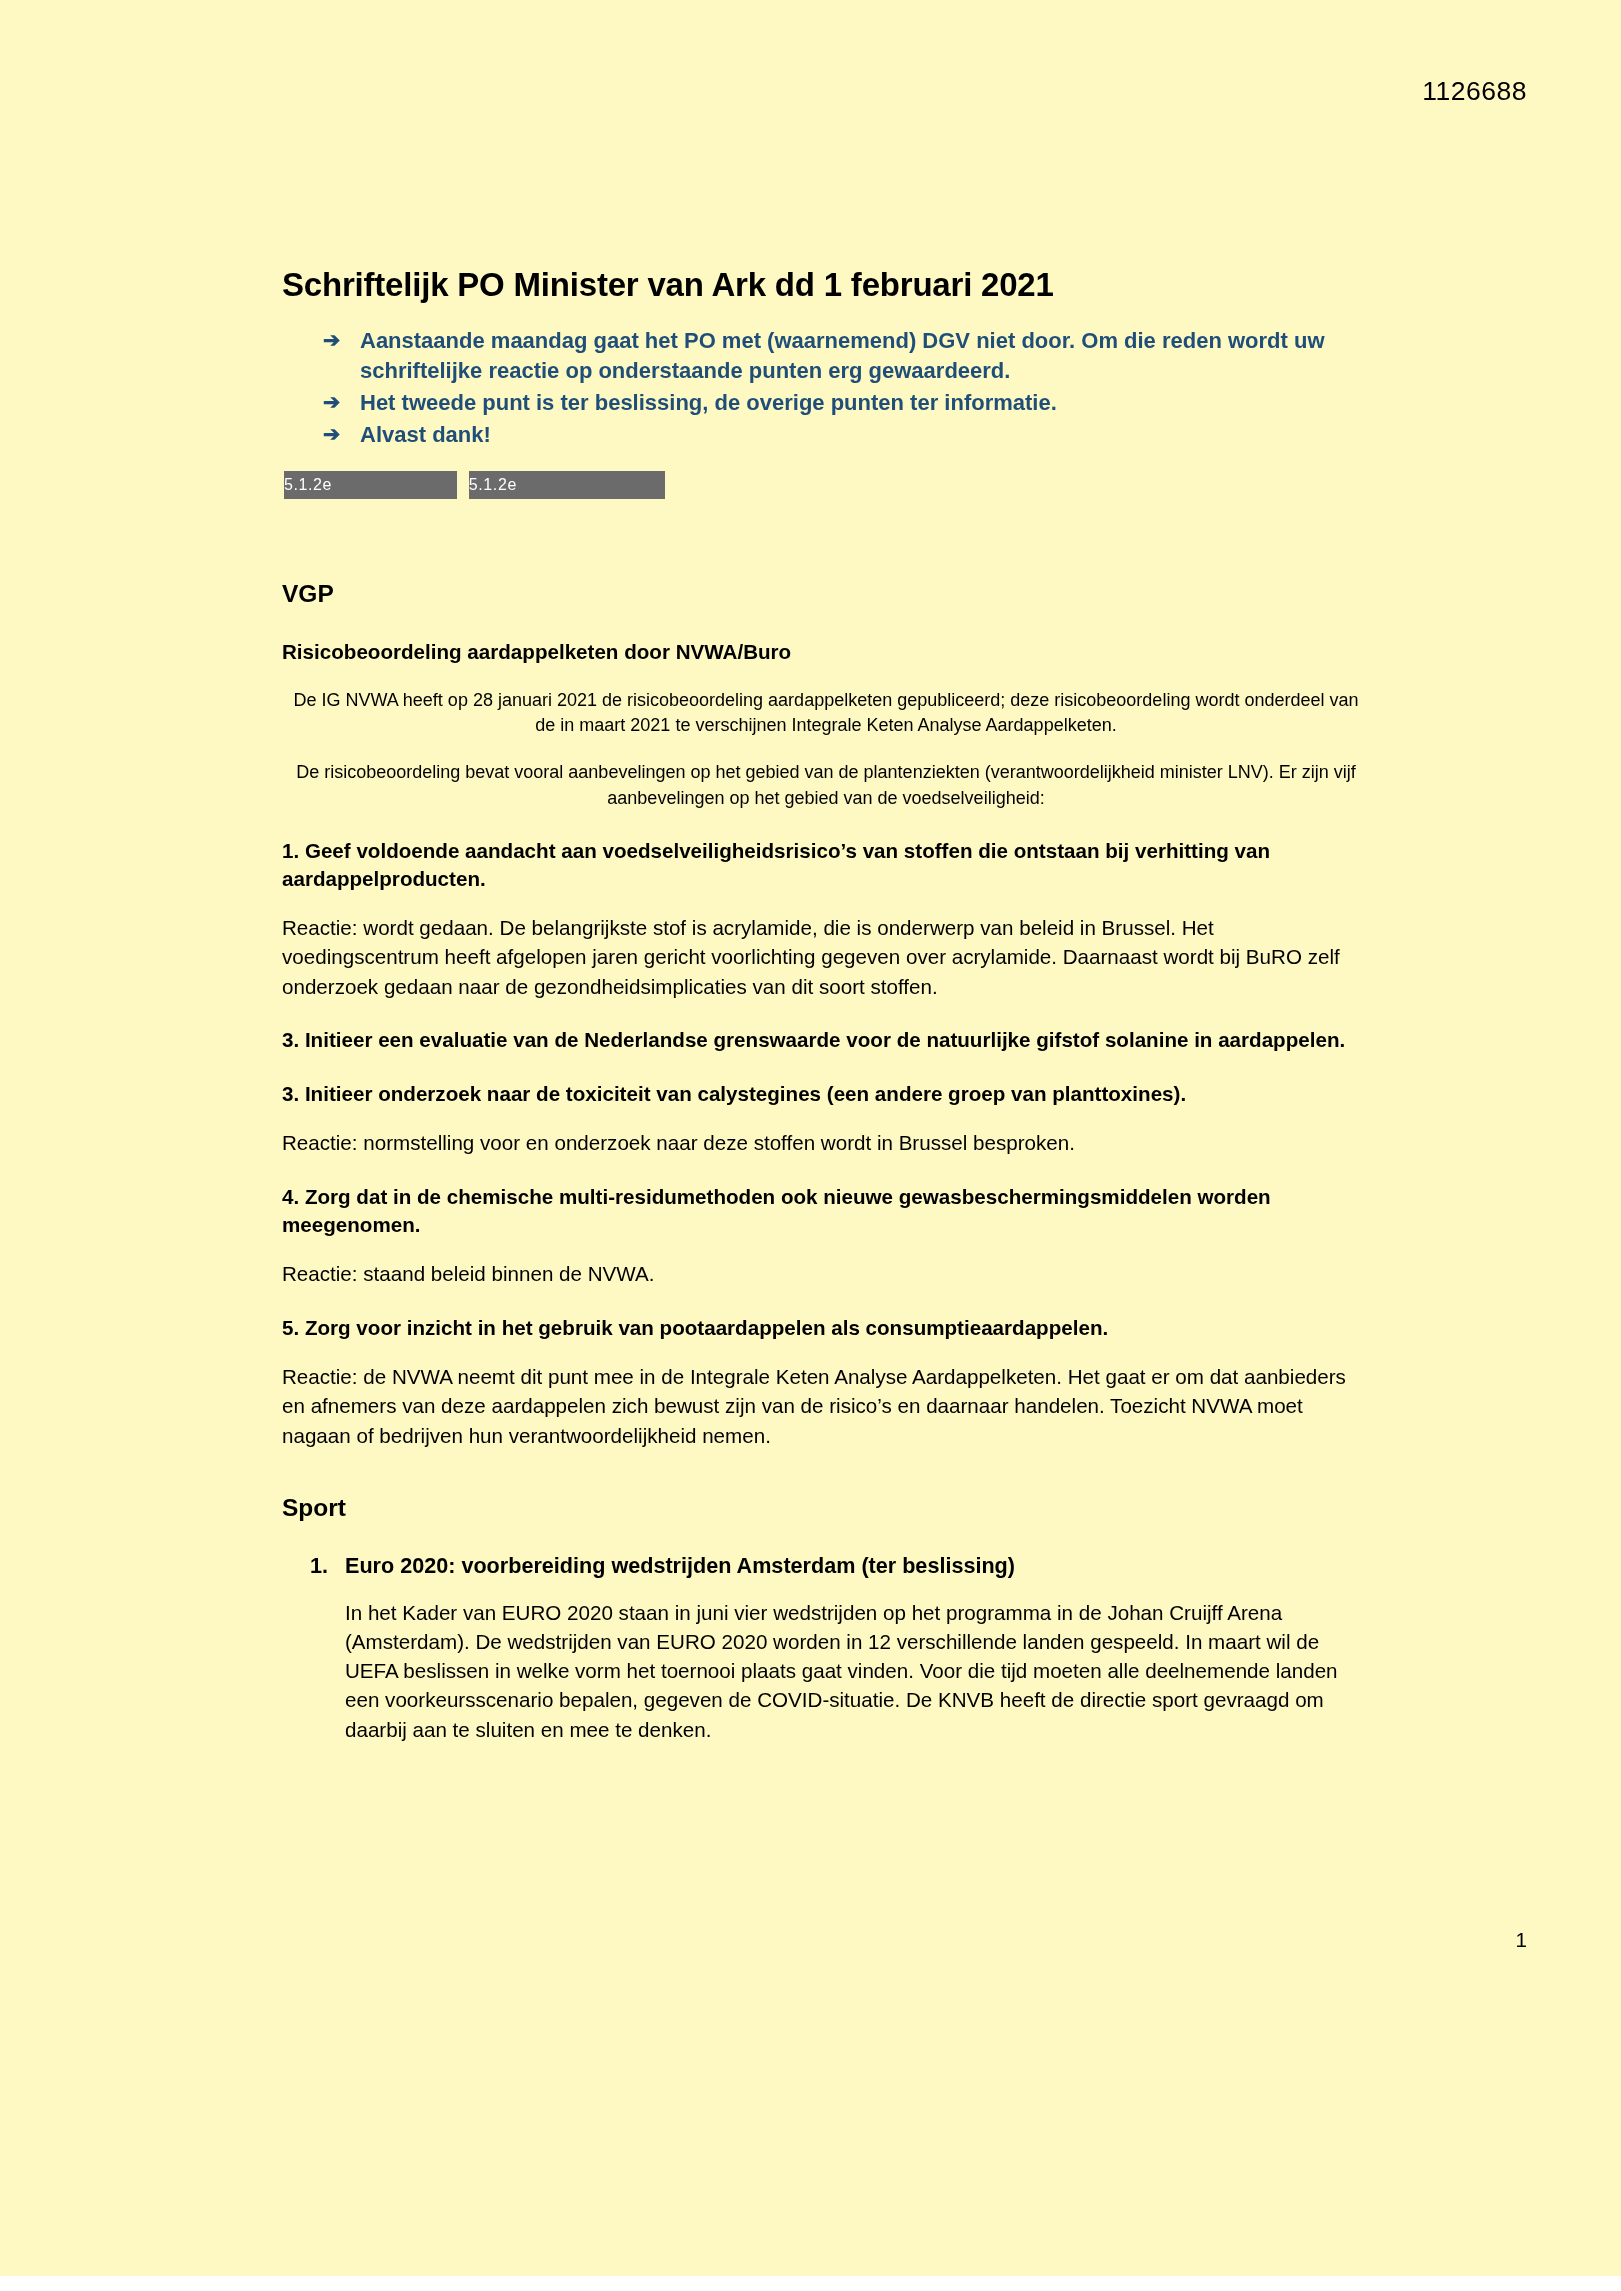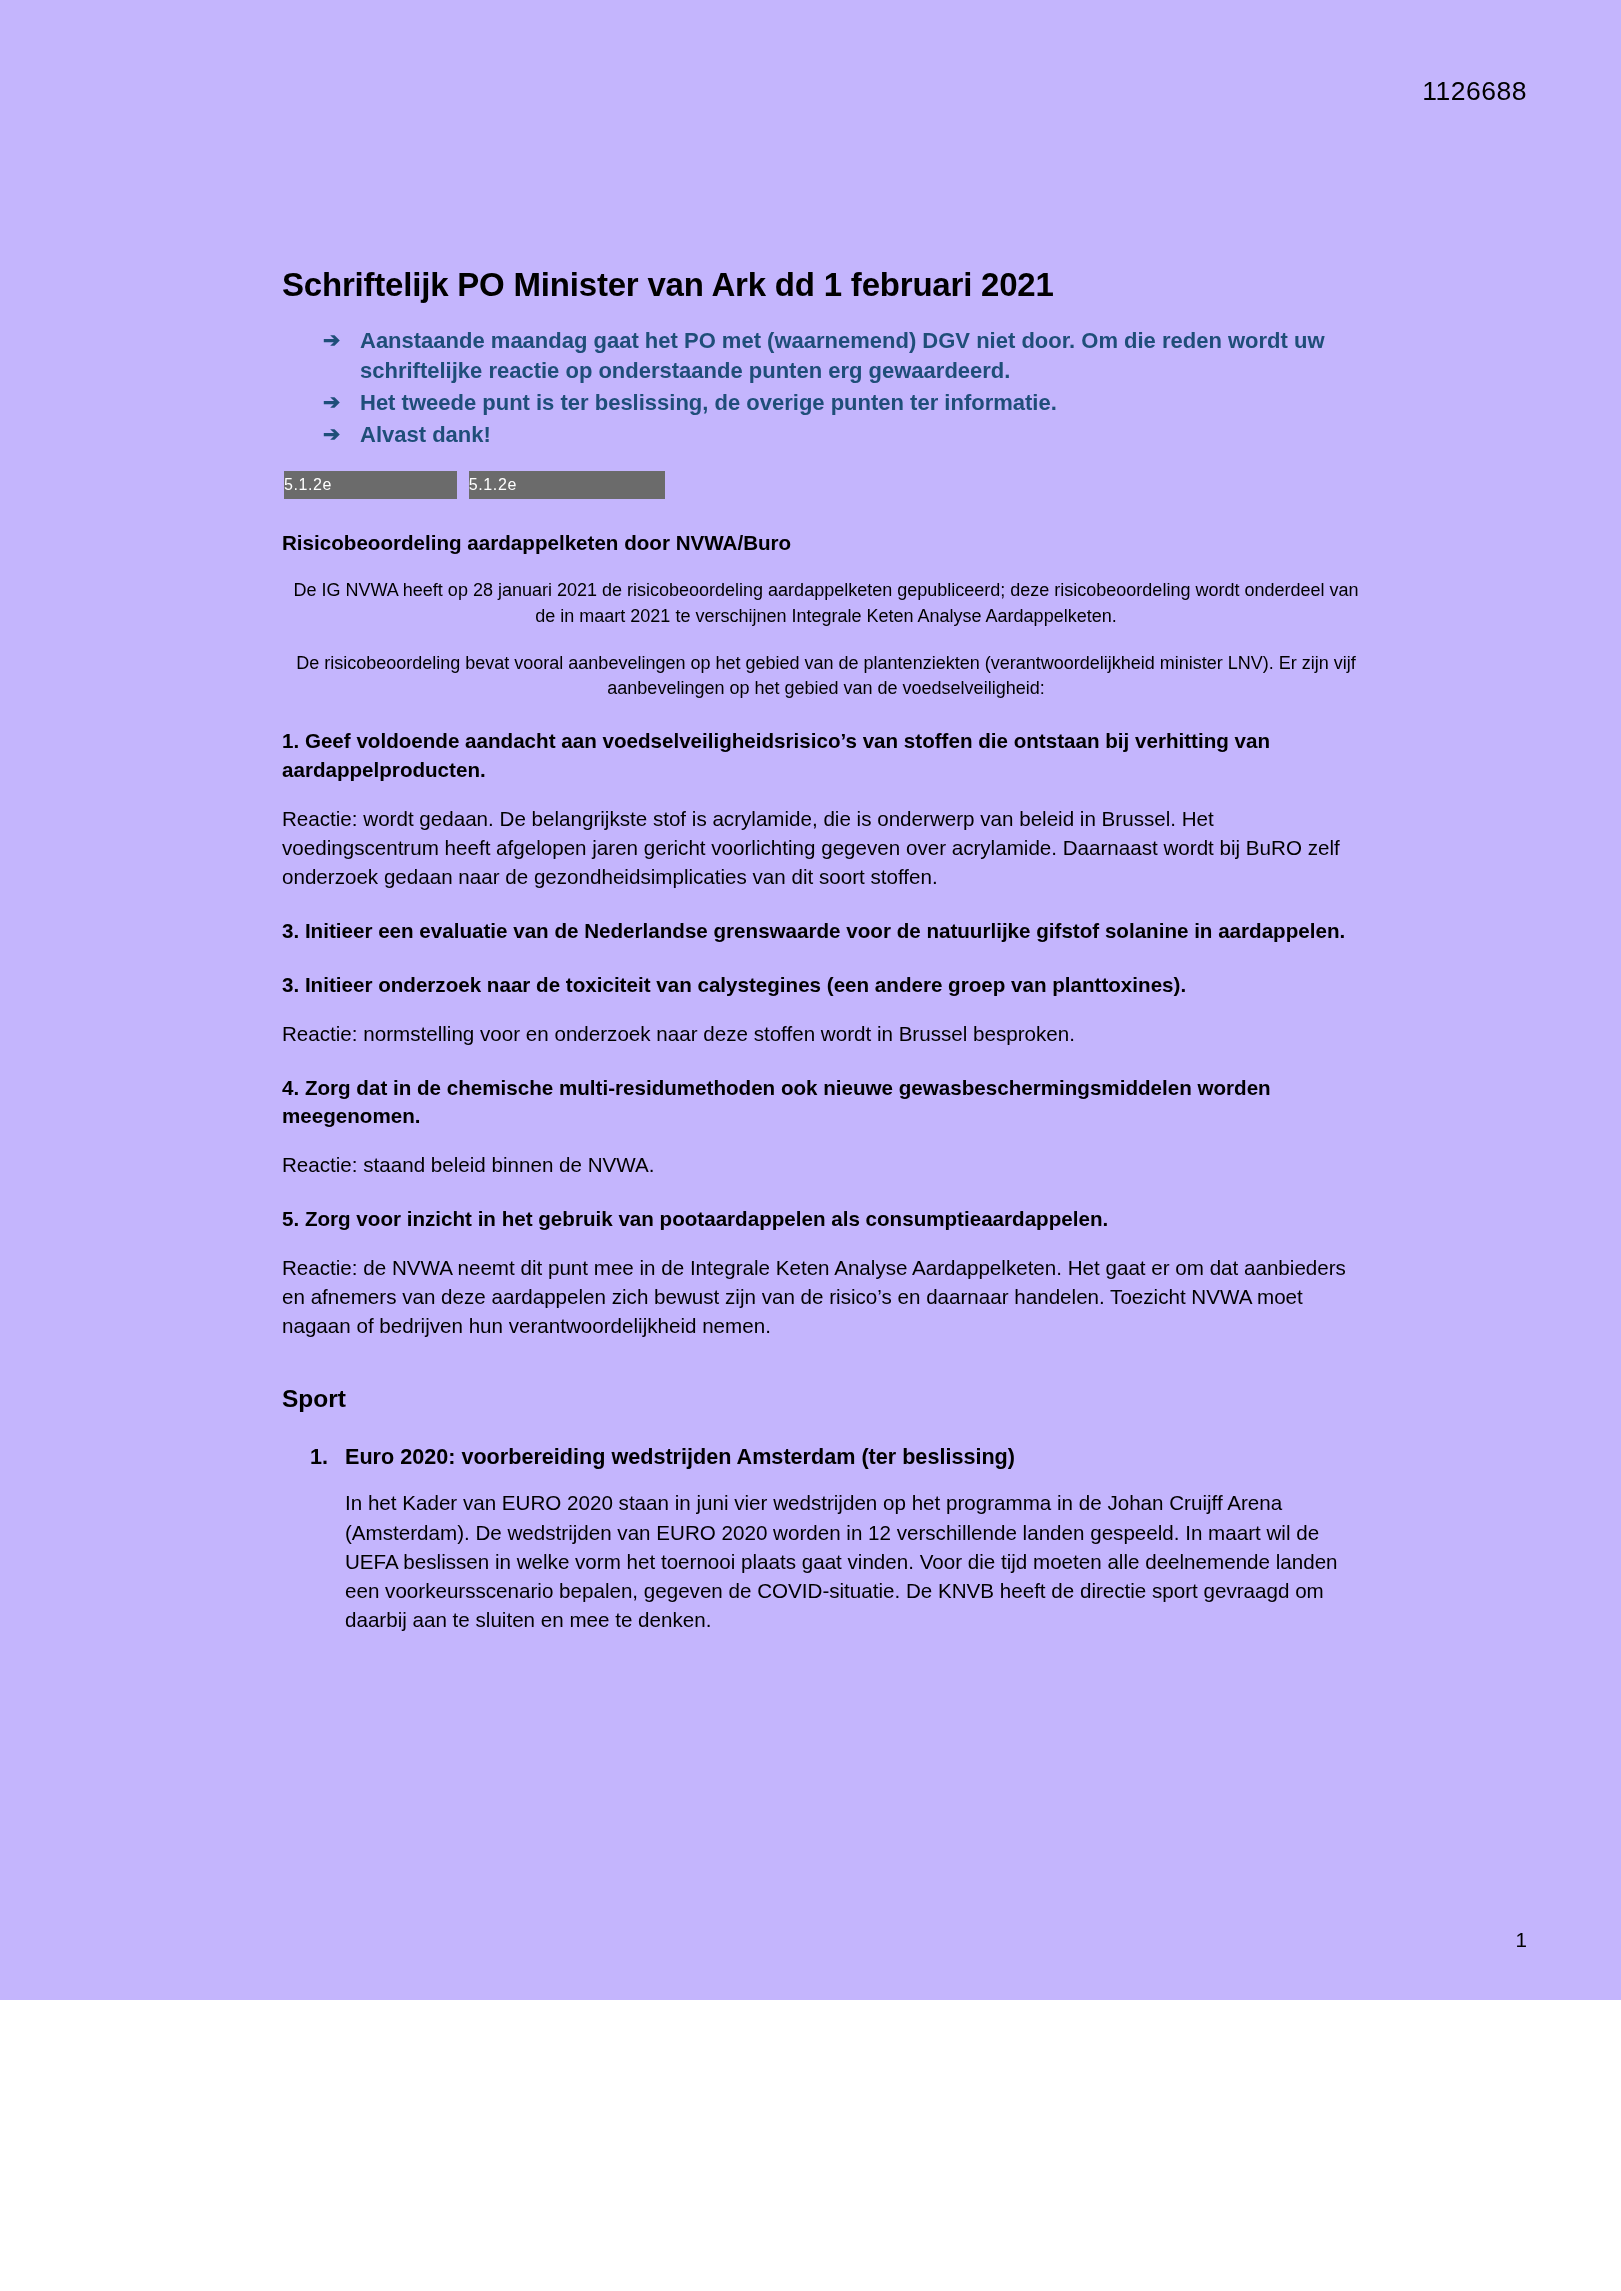--- a/index.html
+++ b/index.html
@@ -7,22 +7,22 @@
     padding: 0;
     background: #ffffff;
   }
   body {
     font-family: "Liberation Sans", sans-serif;
     color: #000000;
   }
   .page {
     position: relative;
     width: 1621px;
-    height: 2000px;
-    background: #c4b5fd;
+    height: 2276px;
+    background: #fef9c3;
     overflow: hidden;
     box-sizing: border-box;
   }
   .doc-number {
     position: absolute;
     top: 76px;
     right: 94px;
     font-size: 26.5px;
     color: #000;
     letter-spacing: 0.5px;
@@ -172,20 +172,21 @@
         <span class="arrow-glyph">➔</span>
         <span>Alvast dank!</span>
       </li>
     </ul>
 
     <div class="redaction-row">
       <div class="redaction-box first">5.1.2e</div>
       <div class="redaction-box second">5.1.2e</div>
     </div>
 
+    <h2 class="section-heading">VGP</h2>
 
     <h3 class="sub-heading">Risicobeoordeling aardappelketen door NVWA/Buro</h3>
 
     <p class="body-par">De IG NVWA heeft op 28 januari 2021 de risicobeoordeling aardappelketen gepubliceerd; deze risicobeoordeling wordt onderdeel van de in maart 2021 te verschijnen Integrale Keten Analyse Aardappelketen.</p>
     <p class="body-par">De risicobeoordeling bevat vooral aanbevelingen op het gebied van de plantenziekten (verantwoordelijkheid minister LNV). Er zijn vijf aanbevelingen op het gebied van de voedselveiligheid:</p>
 
     <p class="rec-heading">1. Geef voldoende aandacht aan voedselveiligheidsrisico’s van stoffen die ontstaan bij verhitting van aardappelproducten.</p>
     <p class="rec-reaction">Reactie: wordt gedaan. De belangrijkste stof is acrylamide, die is onderwerp van beleid in Brussel. Het voedingscentrum heeft afgelopen jaren gericht voorlichting gegeven over acrylamide. Daarnaast wordt bij BuRO zelf onderzoek gedaan naar de gezondheidsimplicaties van dit soort stoffen.</p>
 
     <p class="rec-heading">3. Initieer een evaluatie van de Nederlandse grenswaarde voor de natuurlijke gifstof solanine in aardappelen.</p>

